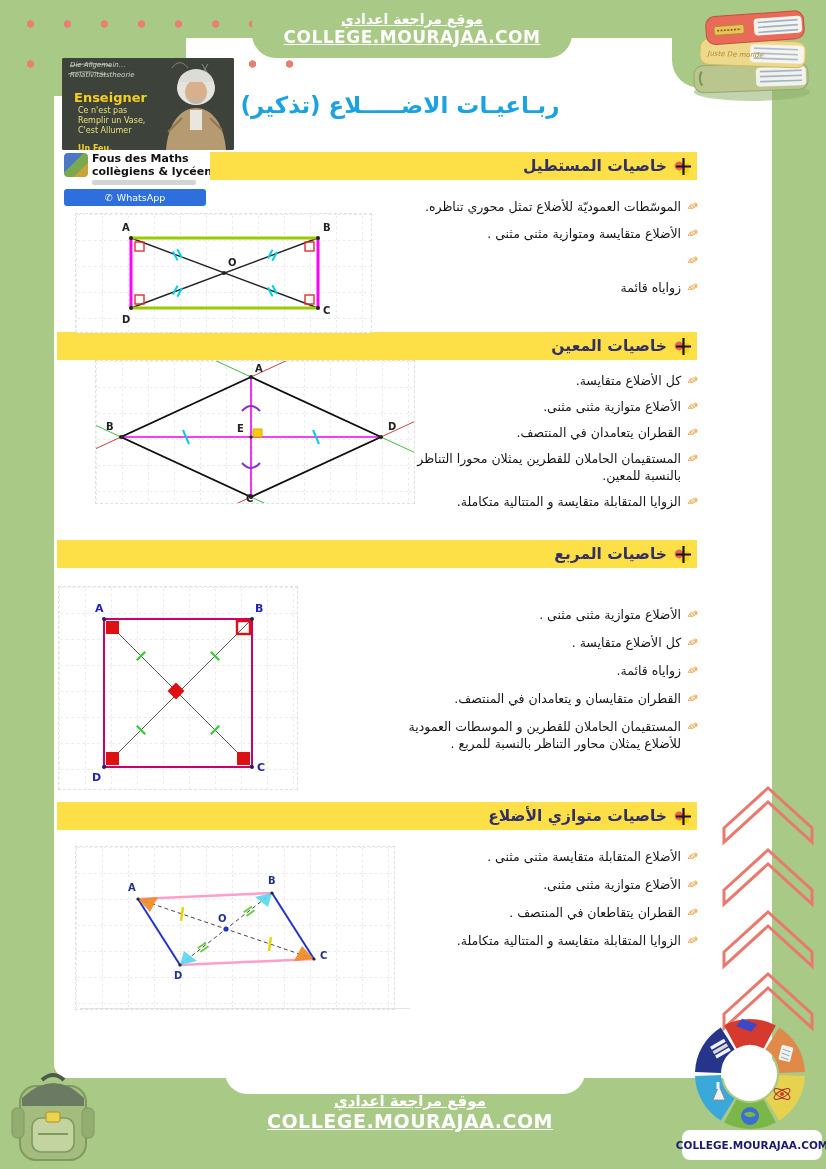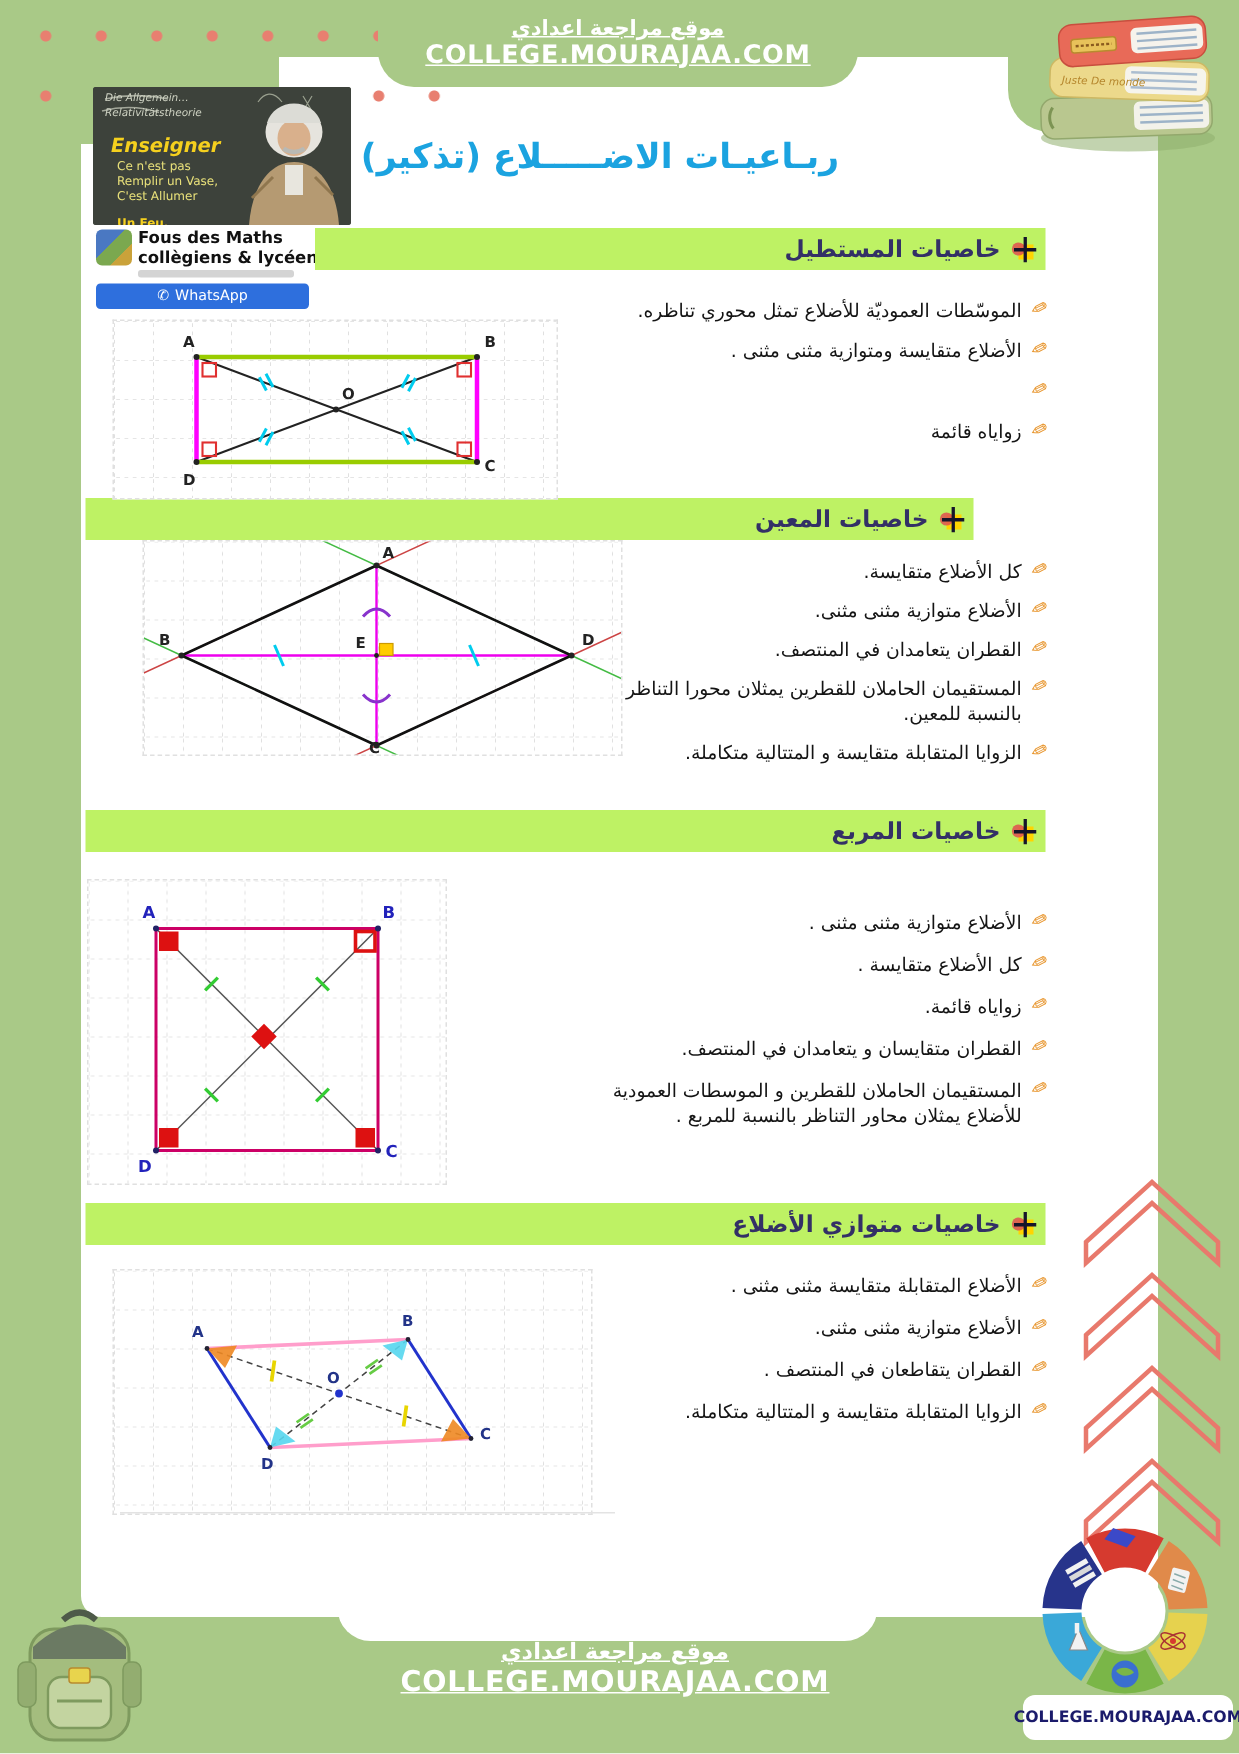--- a/index.html
+++ b/index.html
@@ -23,24 +23,24 @@
   .fbname{left:92px;top:152px;width:150px;color:#111;font-size:11px;font-weight:bold;line-height:13px;cursor:pointer;}
   .fbsub{left:92px;top:180px;width:104px;height:5px;background:#d4d4d4;border-radius:2px;}
   .fbavatar{left:64px;top:153px;width:24px;height:24px;border-radius:4px;
             background:linear-gradient(135deg,#4a78c2 0 40%,#7ba84f 40% 70%,#caa23a 70%);}
   .wabtn{left:64px;top:189px;width:142px;height:17px;background:#2e6fdd;border-radius:3px;color:#fff;
          font-size:9.5px;display:flex;align-items:center;justify-content:center;gap:4px;cursor:pointer;}
   
   .main-title{left:220px;top:92px;width:360px;text-align:center;direction:rtl;color:#1ba3e0;
               font-size:23px;font-weight:bold;}
   
-  .sec-bar{height:28px;background:#bef264;display:flex;direction:rtl;align-items:center;gap:7px;
+  .sec-bar{height:28px;background:#fde047;display:flex;direction:rtl;align-items:center;gap:7px;
            padding:0 6px;box-sizing:border-box;color:#333066;font-weight:bold;font-size:15.5px;}
   .bar1{left:210px;top:152px;width:487px;}
-  .bar2{left:57px;top:332px;width:592px;}
+  .bar2{left:57px;top:332px;width:640px;}
   .bar3{left:57px;top:540px;width:640px;}
   .bar4{left:57px;top:802px;width:640px;}
   
   .bullets{direction:rtl;text-align:right;color:#141414;font-size:12.5px;line-height:17px;}
   .bullet{display:flex;align-items:flex-start;gap:6px;}
   .pencil-icon{color:#e8962e;display:inline-block;transform:scaleX(-1) rotate(-18deg);font-size:13px;flex:0 0 auto;}
   .list1{left:378px;top:198px;width:320px;}  .list1 .bullet{margin-bottom:10px;}
   .list2{left:386px;top:372px;width:312px;}  .list2 .bullet{margin-bottom:9px;}
   .list3{left:378px;top:606px;width:320px;}  .list3 .bullet{margin-bottom:11px;}
   .list4{left:386px;top:848px;width:312px;}  .list4 .bullet{margin-bottom:11px;}
@@ -62,21 +62,21 @@
   .footer-text .site-ar{font-size:15px;}
   .footer-text .site-url{font-size:19px;}
   
   .logo-ring{left:690px;top:1014px;width:122px;height:122px;}
   .logo-box{left:682px;top:1130px;width:140px;height:30px;background:#fff;border-radius:8px;
             display:flex;align-items:center;justify-content:center;color:#1b1b6b;
             font-weight:bold;font-size:10.5px;cursor:pointer;}
   .backpack{left:2px;top:1050px;width:102px;height:119px;}
   .books{left:686px;top:2px;width:132px;height:100px;}
   
-  .chalk-title{position:absolute;left:12px;top:32px;color:#f5d01e;font-weight:bold;font-size:13px;font-style:italic;text-align:center;}
+  .chalk-title{position:absolute;left:12px;top:32px;color:#f5d01e;font-weight:bold;font-size:13px;text-align:center;}
   .chalk-line{position:absolute;color:#e8e07a;font-size:8px;left:16px;}
   .chalk-script{position:absolute;color:#cfd3c3;font-size:7px;font-style:italic;left:8px;}
 </style>
 </head>
 <body>
 
 <div class="stage">
 
   <div class="abs page"></div>
 

